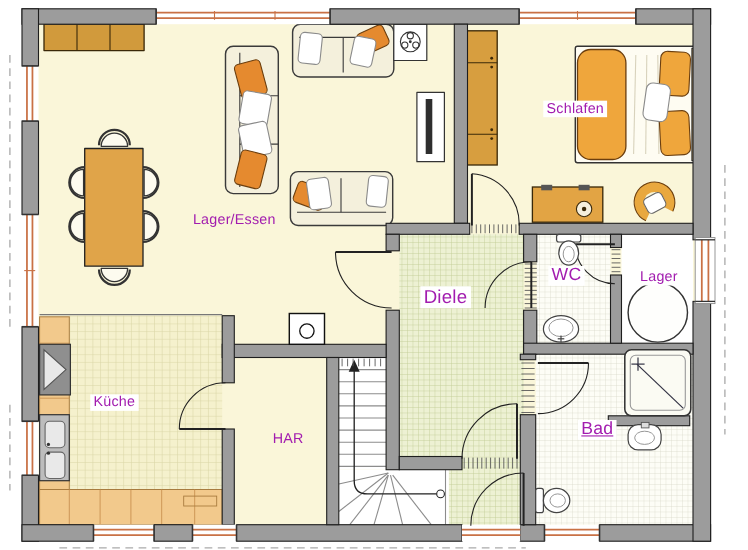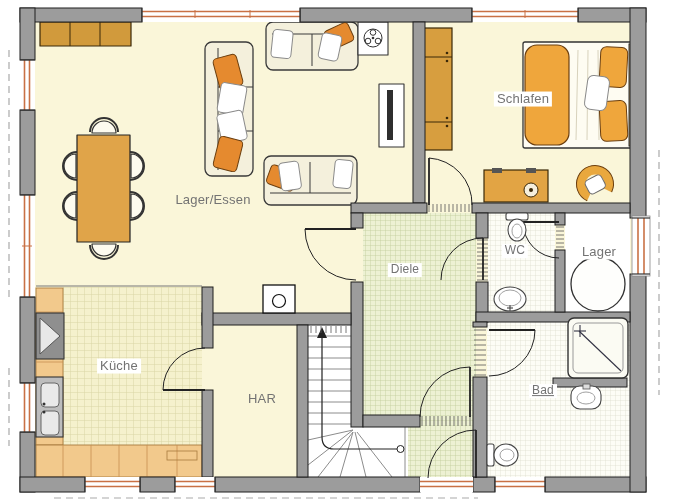--- a/index.html
+++ b/index.html
@@ -1,23 +1,23 @@
 <!DOCTYPE html>
 <html><head>
 <meta charset="utf-8">
 <style>
   html,body{margin:0;padding:0;background:#fff;}
   #stage{position:relative;width:680px;height:500px;background:#ffffff;overflow:hidden;
          font-family:"Liberation Sans", sans-serif;}
   #plan-svg{position:absolute;left:0;top:0;}
-  .room-label{position:absolute;transform:translate(-50%,-50%);color:#737373;
+  .room-label{position:absolute;transform:translate(-50%,-50%);color:#a21caf;
     font-size:13px;letter-spacing:0.2px;white-space:nowrap;}
   .boxed{background:#ffffff;padding:0 3px;line-height:1.15;}
-  .lbl-diele{font-size:12px;}
-  .lbl-wc,.lbl-bad{font-size:12px;}
+  .lbl-diele{font-size:17px;}
+  .lbl-wc,.lbl-bad{font-size:16px;}
 </style>
 </head>
 <body>
 
 <div id="stage">
 <svg id="plan-svg" width="680" height="500" viewBox="0 0 680 500">
   <defs>
     <pattern id="ktile" width="7" height="7" patternUnits="userSpaceOnUse">
       <rect width="7" height="7" fill="#F5F1CD"></rect>
       <path d="M7,0H0V7" stroke="#DAD5A6" stroke-width="1" fill="none"></path>
@@ -394,19 +394,19 @@
   <g stroke="#AAAAAA" stroke-width="1.2" stroke-dasharray="7 5" fill="none">
     <path d="M9,50 V302"></path>
         <path d="M9,368 V446"></path>
     <path d="M54,498 H478"></path>
         <path d="M659,150 V395"></path>
   </g>
 </svg>
 
   <div class="room-label" style="left:213px;top:199px;">Lager/Essen</div>
   <div class="room-label boxed" style="left:523px;top:99px;">Schlafen</div>
-  <div class="room-label boxed" style="left:119px;top:366px;">Küche</div>
+  <div class="room-label boxed" style="left:104px;top:366px;">Küche</div>
   <div class="room-label" style="left:262px;top:398px;">HAR</div>
   <div class="room-label boxed lbl-diele" style="left:405px;top:270px;">Diele</div>
   <div class="room-label boxed lbl-wc" style="left:515px;top:251px;">WC</div>
   <div class="room-label boxed" style="left:599px;top:252px;">Lager</div>
   <div class="room-label boxed lbl-bad" style="left:543px;top:391px;text-decoration:underline;">Bad</div>
 </div>
 
 </body></html>

